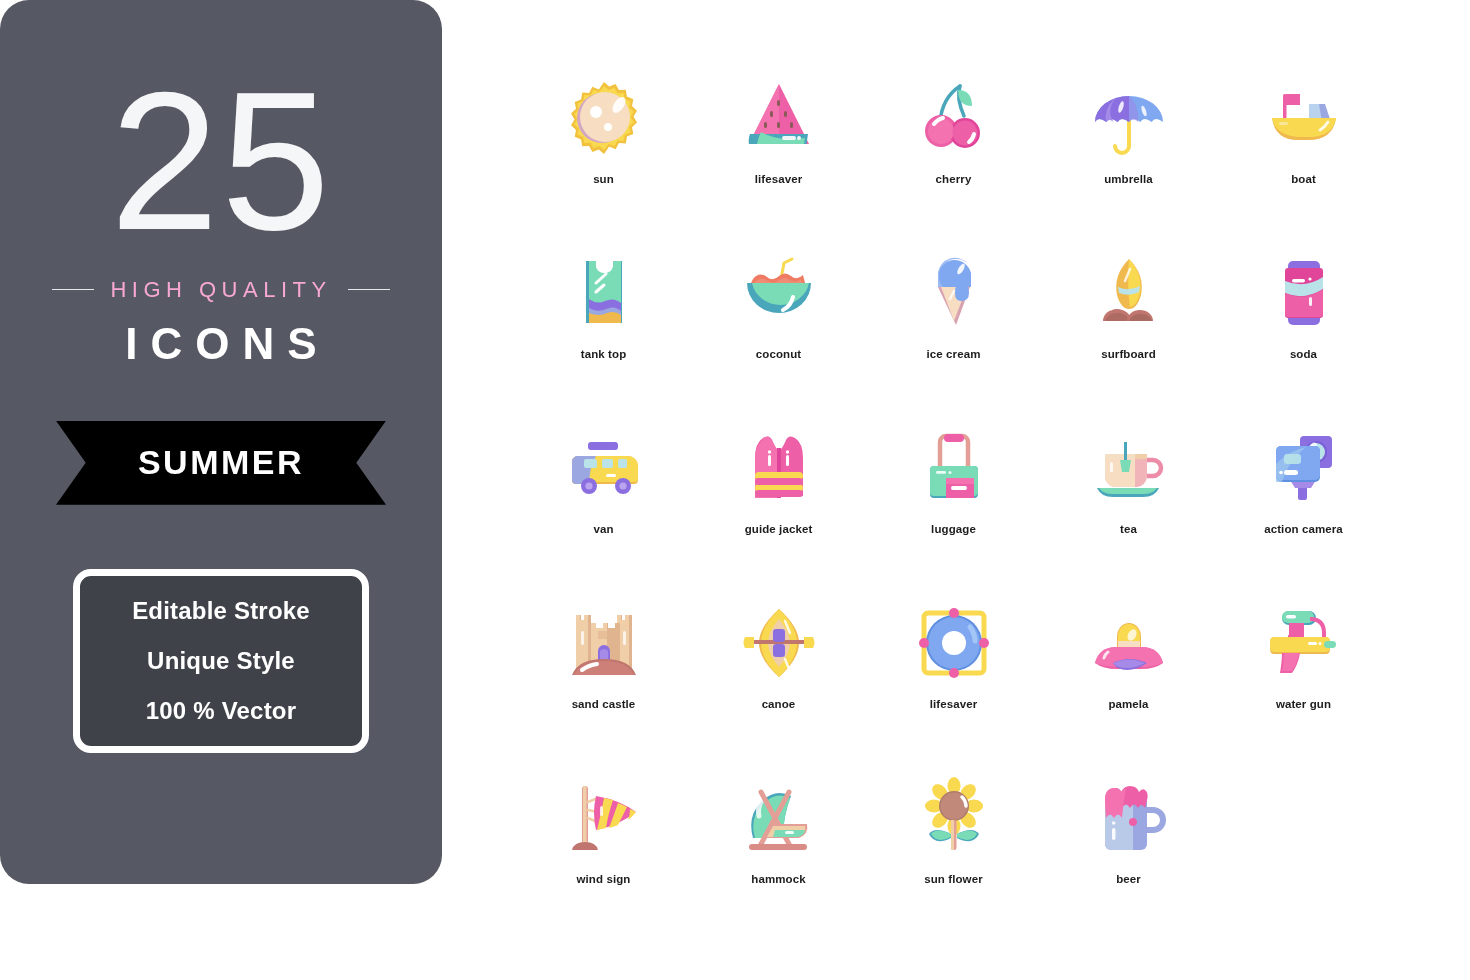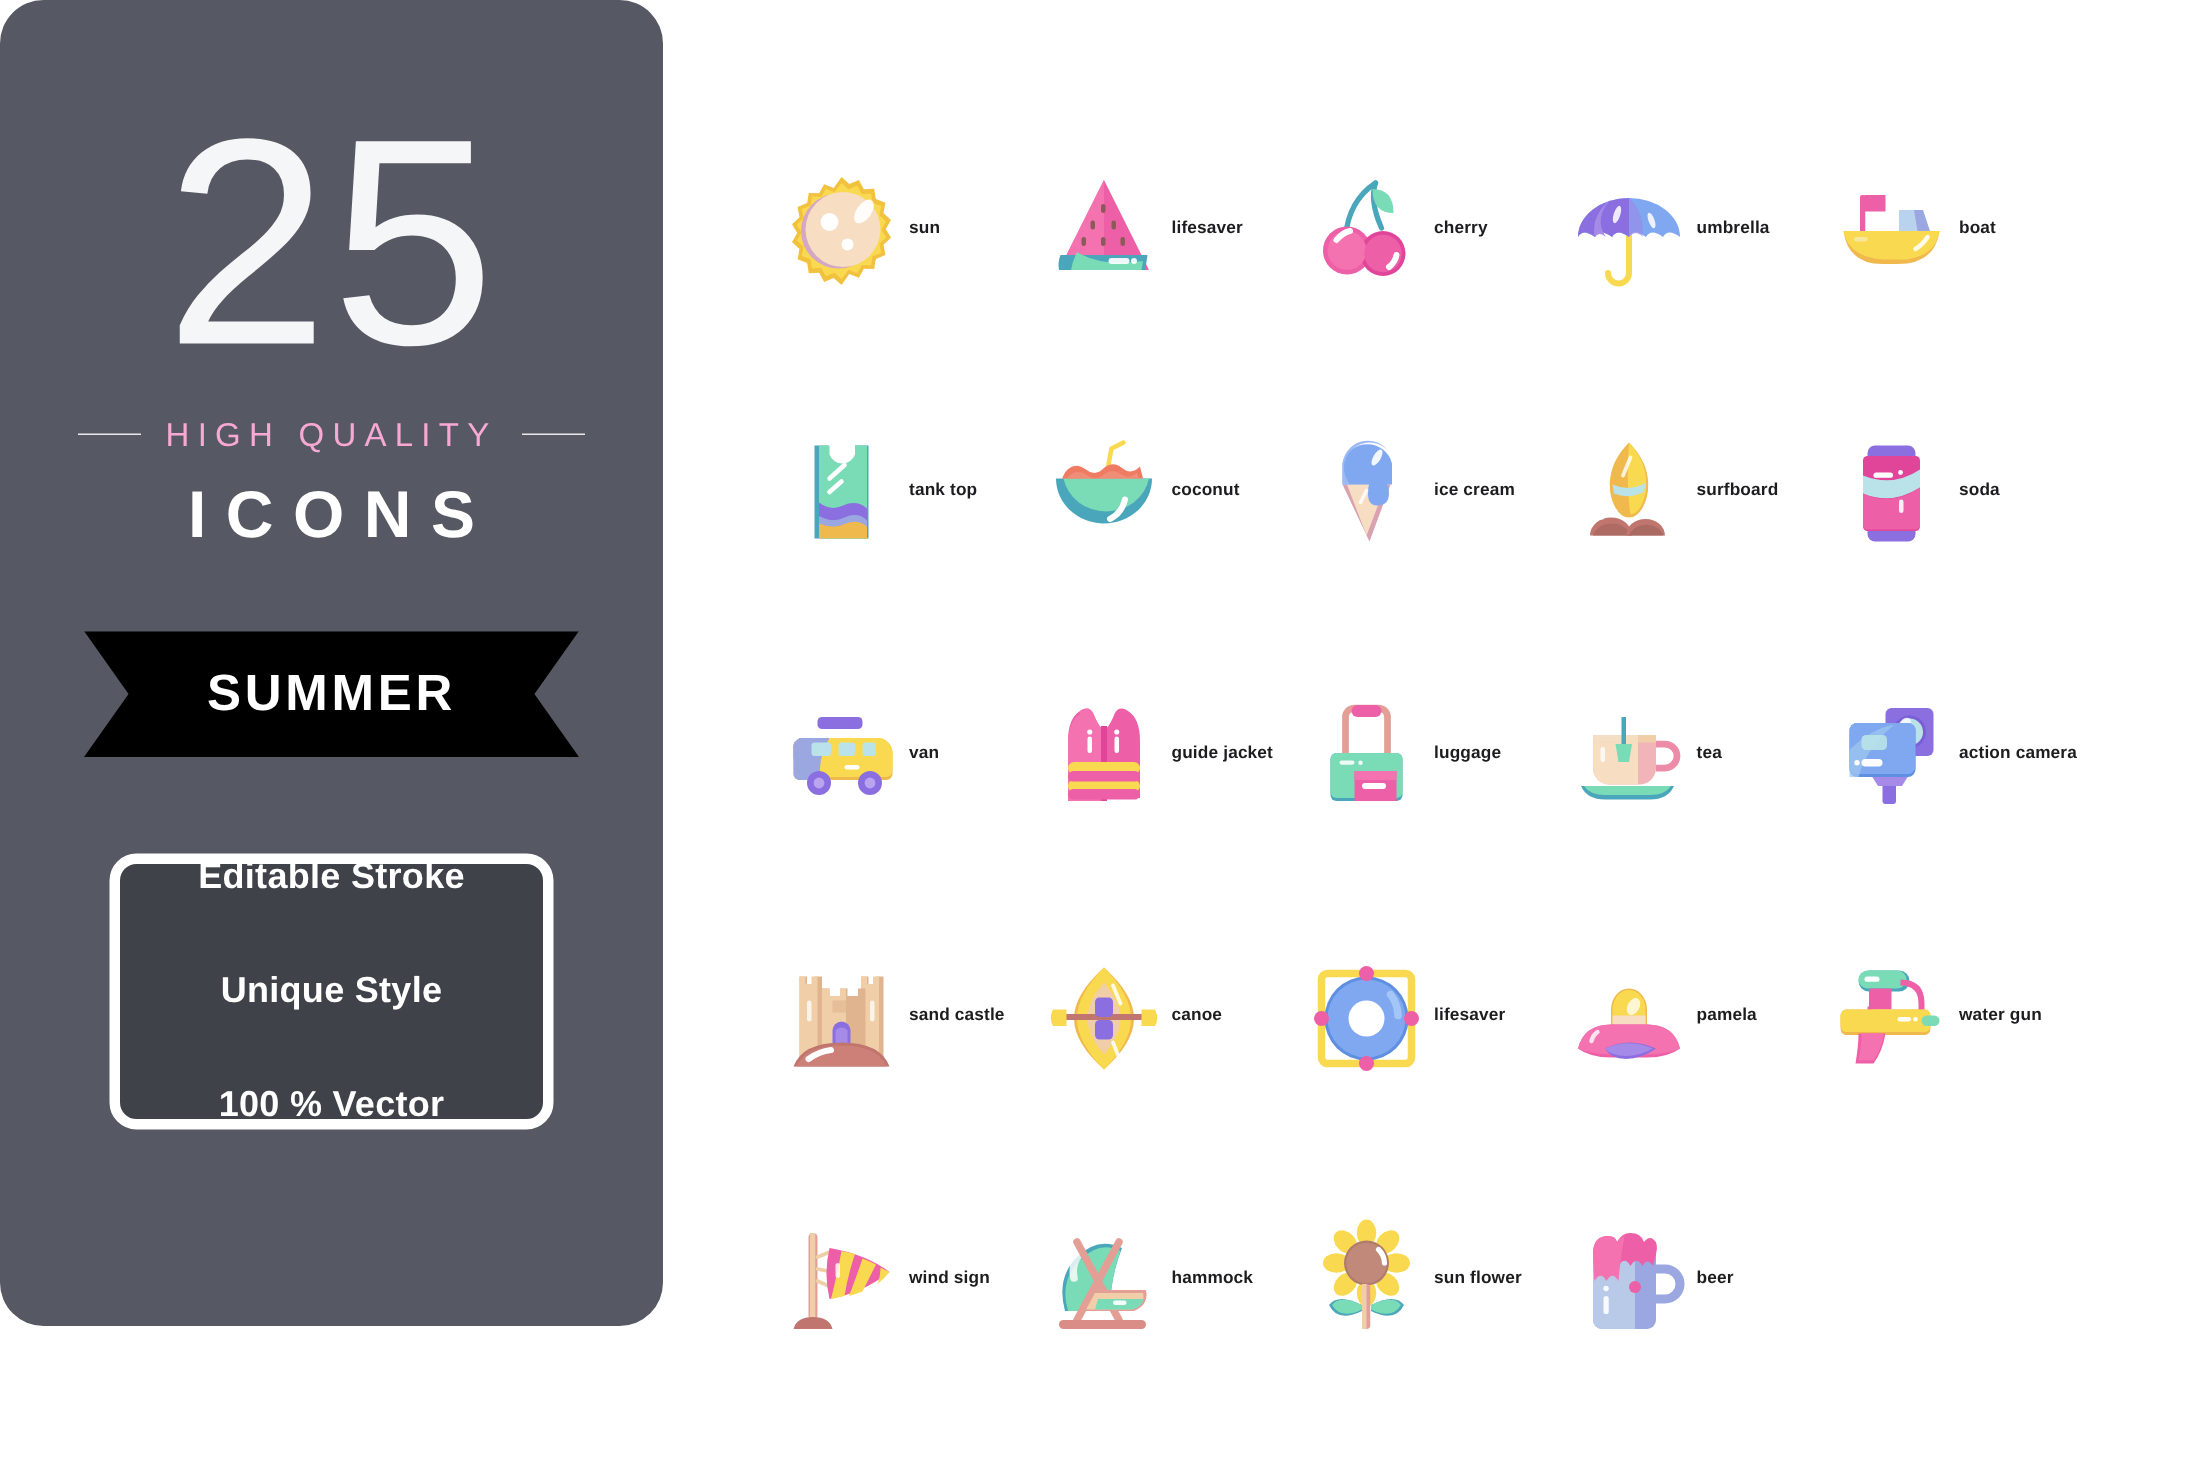--- a/index.html
+++ b/index.html
@@ -61,42 +61,41 @@
     color:#ffffff;font-size:34px;font-weight:bold;letter-spacing:2.5px;
   }
   .infobox{
     margin-top:64px;
     width:296px;height:184px;
     background:#3f4249;
     border:7px solid #ffffff;
     border-radius:18px;
     display:flex;flex-direction:column;align-items:center;justify-content:center;
     box-sizing:border-box;
-    gap:26px;
   }
   .infoline{
     color:#ffffff;font-size:24px;font-weight:bold;line-height:50px;
     letter-spacing:0.2px;
   }
 
   
   .grid-area{
     flex:1;height:980px;position:relative;background:#ffffff;
   }
   .grid{
     position:absolute;
     left:74px;top:60px;
     width:940px;
     display:grid;
     grid-template-columns:repeat(5,175px);
     grid-template-rows:repeat(5,175px);
   }
   .cell{
     width:175px;height:175px;
-    display:flex;flex-direction:row;align-items:center;justify-content:flex-start;
+    display:flex;flex-direction:column;align-items:center;justify-content:flex-start;
   }
   .icon-box{
     width:90px;height:92px;
     display:flex;align-items:center;justify-content:center;
     margin-top:12px;
   }
   .icon-box svg{display:block;}
   .label{
     margin-top:9px;
     font-size:11.5px;

